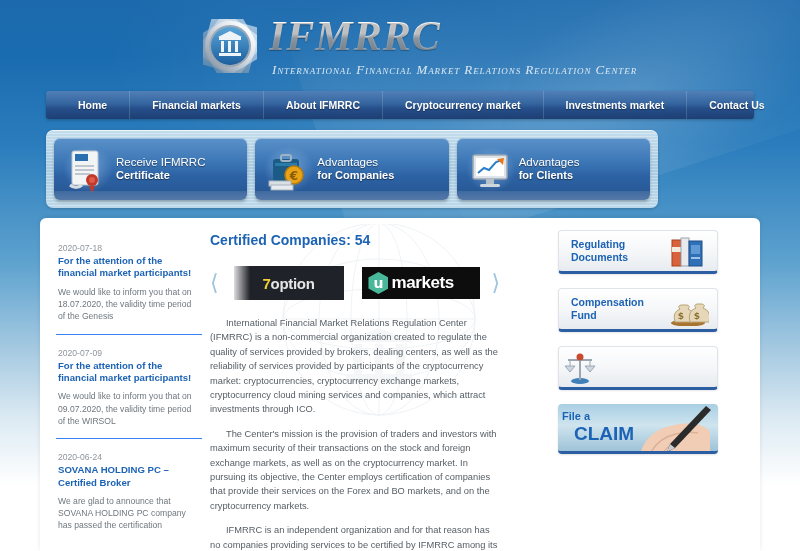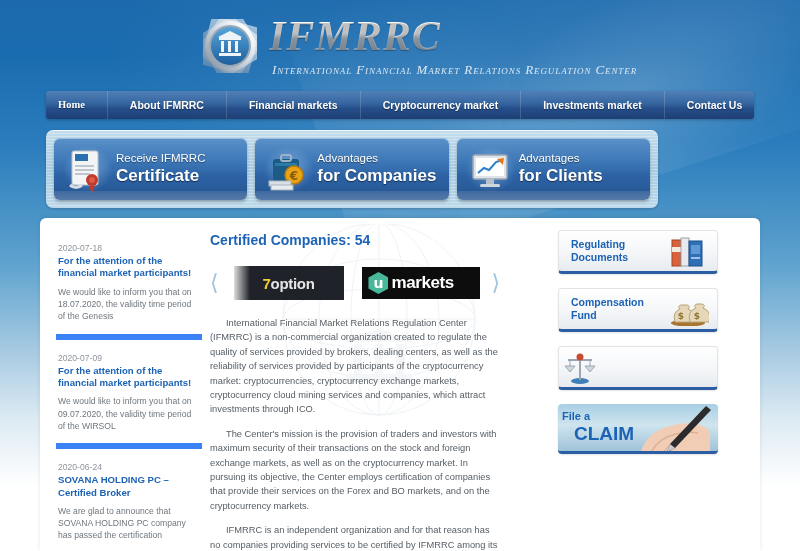--- a/index.html
+++ b/index.html
@@ -66,21 +66,21 @@
     display: flex; align-items: center;
     box-shadow: 0 1px 3px rgba(0,0,0,.25);
   }
   .nav-item {
     color: #ffffff; font-size: 10.5px; font-weight: bold;
     padding: 0 22px; line-height: 28px; height: 28px;
     white-space: nowrap; cursor: pointer;
     text-shadow: 0 1px 1px rgba(0,0,0,.45);
     border-right: 1px solid rgba(255,255,255,.16);
   }
-  .nav-item:first-child { padding-left: 12px; font-family: Liberation Serif, serif; }
+  .nav-item:first-child { padding-left: 32px; }
   .nav-item:last-child { border-right: none; }
 
   
   .banner-strip {
     position: absolute; left: 46px; top: 130px; width: 612px; height: 78px;
     border-radius: 7px;
     background:
       repeating-linear-gradient(to bottom, rgba(255,255,255,.30) 0 1px, rgba(255,255,255,0) 1px 3px),
       linear-gradient(to bottom, #c3ddec 0%, #a9cbe1 50%, #bcd8ea 100%);
     box-shadow: inset 0 1px 0 rgba(255,255,255,.65), 0 1px 3px rgba(0,0,0,.18);
@@ -98,21 +98,21 @@
   }
   .banner-icon {
     width: 56px; height: 52px; margin-left: 6px; flex: none; position: relative;
   }
   .banner-glow {
     position: absolute; left: 2px; top: 2px; width: 52px; height: 48px;
     background: radial-gradient(ellipse at 50% 50%, rgba(160,200,240,.55), rgba(160,200,240,0) 68%);
   }
   .banner-txt { color: #fff; line-height: 1.18; z-index: 2; }
   .banner-l1 { font-size: 11.5px; text-shadow: 0 1px 1px rgba(0,0,0,.45); }
-  .banner-l2 { font-size: 17px; font-weight: bold; text-shadow: 0 1px 1px rgba(0,0,0,.5); }
+  .banner-l2 { font-size: 11px; font-weight: bold; text-shadow: 0 1px 1px rgba(0,0,0,.5); }
 
   
   .content-card {
     position: absolute; left: 40px; top: 218px; width: 720px; height: 333px;
     background: #ffffff;
     border-radius: 6px 6px 0 0;
     box-shadow: 0 -1px 4px rgba(0,0,0,.10);
     overflow: hidden;
   }
   .watermark {
@@ -122,21 +122,21 @@
 
   
   .left-col { position: absolute; left: 16px; top: 12px; width: 146px; }
   .news-head {
     height: 30px; border-radius: 4px;
     background: linear-gradient(to bottom, #2c5ea3 0%, #234e8f 50%, #17376b 100%);
     color: #fff; font-size: 13.5px; font-weight: bold; letter-spacing: .6px;
     display: flex; align-items: center; padding-left: 13px;
     box-shadow: 0 1px 2px rgba(0,0,0,.25);
   }
-  .news-item { padding: 13px 2px 11px 2px; border-bottom: 6px solid #3b82f6; }
+  .news-item { padding: 13px 2px 11px 2px; border-bottom: 1px solid #3b82f6; }
   .news-item:last-of-type { border-bottom: none; }
   .news-date { font-size: 8.6px; color: #8d959c; margin-bottom: 2px; }
   .news-title {
     font-size: 9.6px; font-weight: bold; color: #1d63b5; line-height: 1.3;
     cursor: pointer; margin-bottom: 6px;
   }
   .news-body { font-size: 8.6px; color: #6f777e; line-height: 1.42; }
 
   
   .main-col { position: absolute; left: 170px; top: 14px; width: 290px; }
@@ -249,22 +249,22 @@
       </div>
       <div class="logo-text-block">
         <div class="logo-title">IFMRRC</div>
         <div class="logo-sub">International Financial Market Relations Regulation Center</div>
       </div>
     </div>
   </div>
 
   <div class="nav">
     <div class="nav-item">Home</div>
+    <div class="nav-item">Financial markets</div>
     <div class="nav-item">About IFMRRC</div>
-    <div class="nav-item">Financial markets</div>
     <div class="nav-item">Cryptocurrency market</div>
     <div class="nav-item">Investments market</div>
     <div class="nav-item">Contact Us</div>
   </div>
 
   <div class="banner-strip">
 
     <div class="banner">
       <div class="banner-icon">
         <div class="banner-glow"></div>

